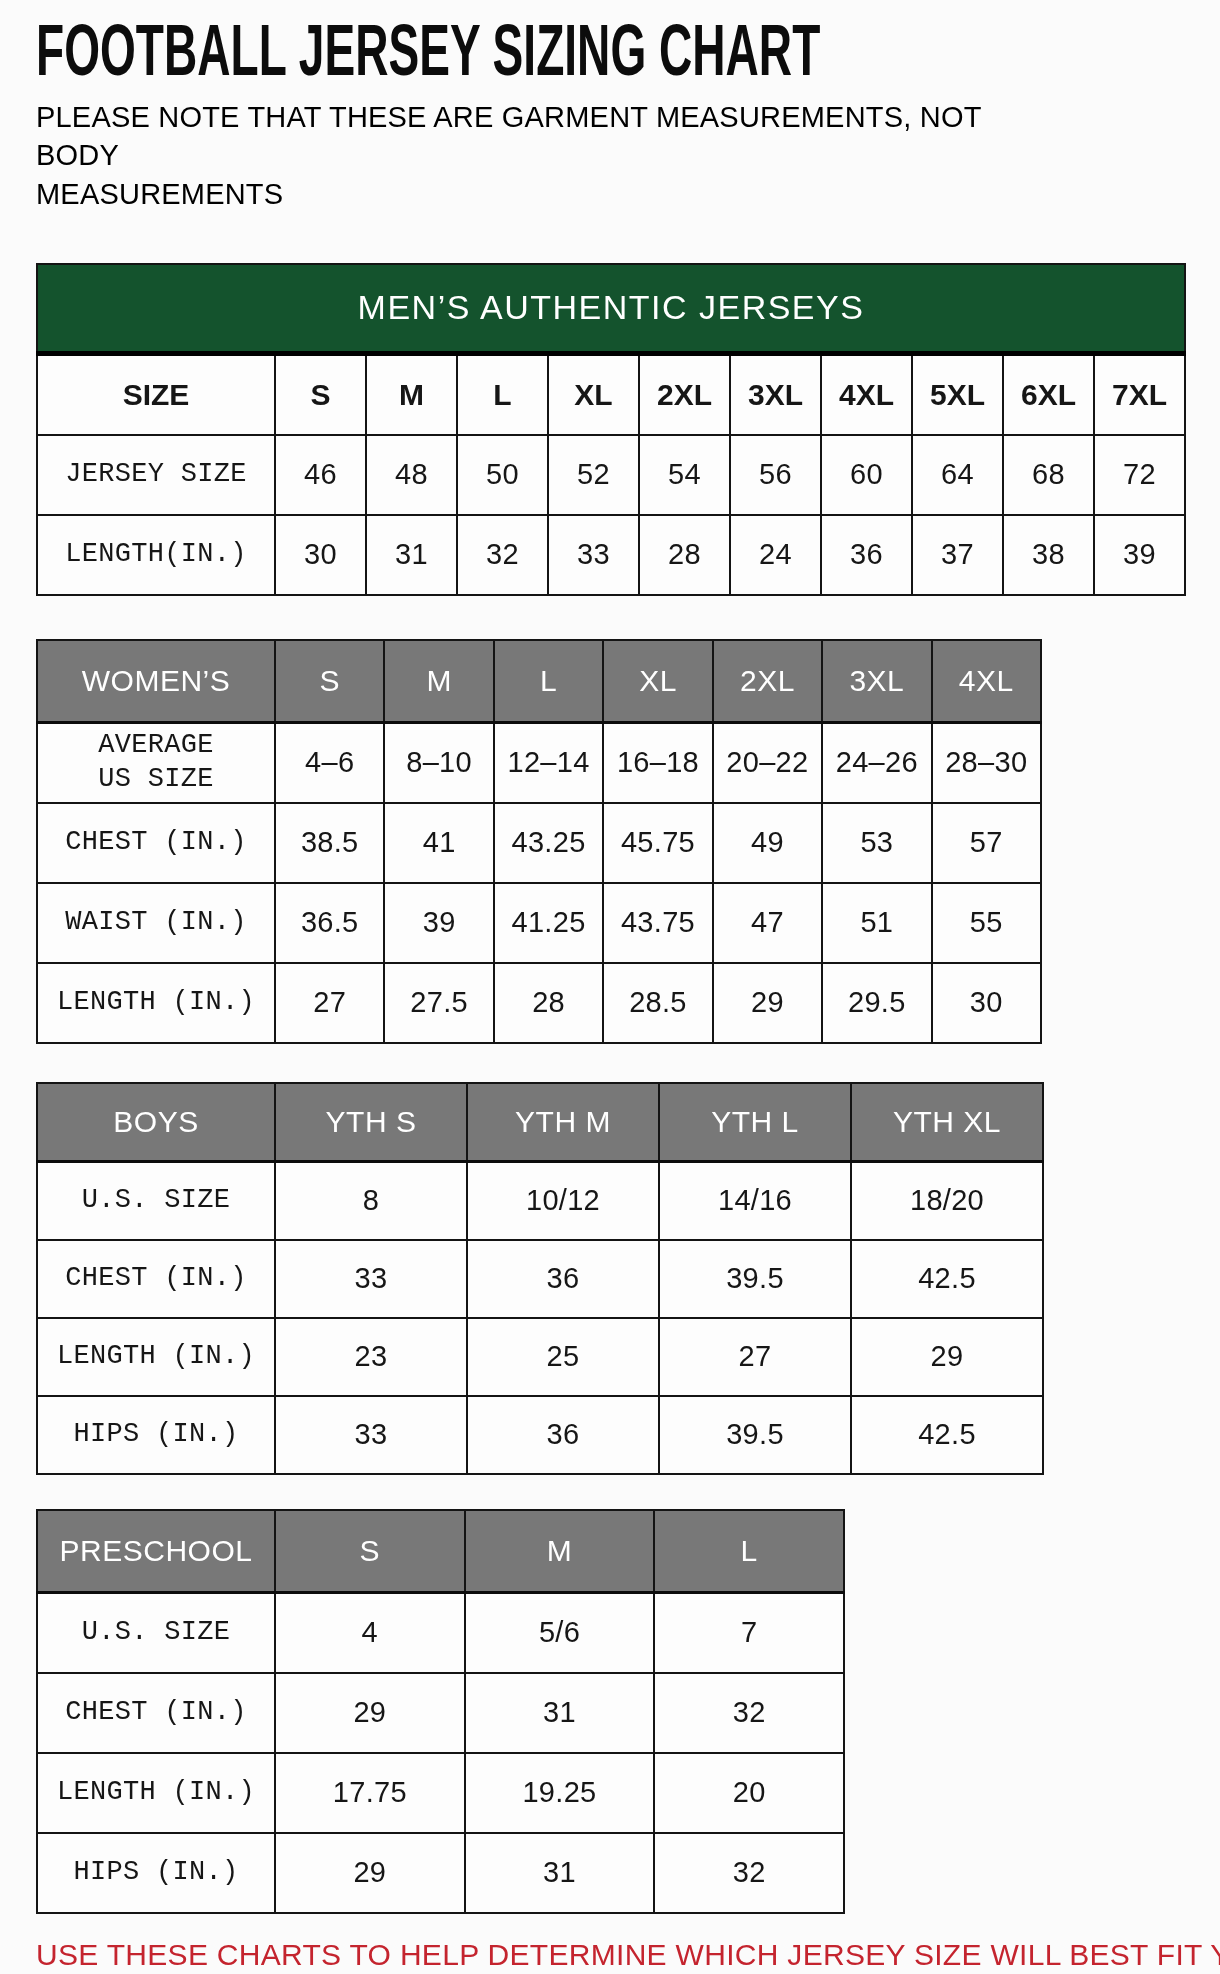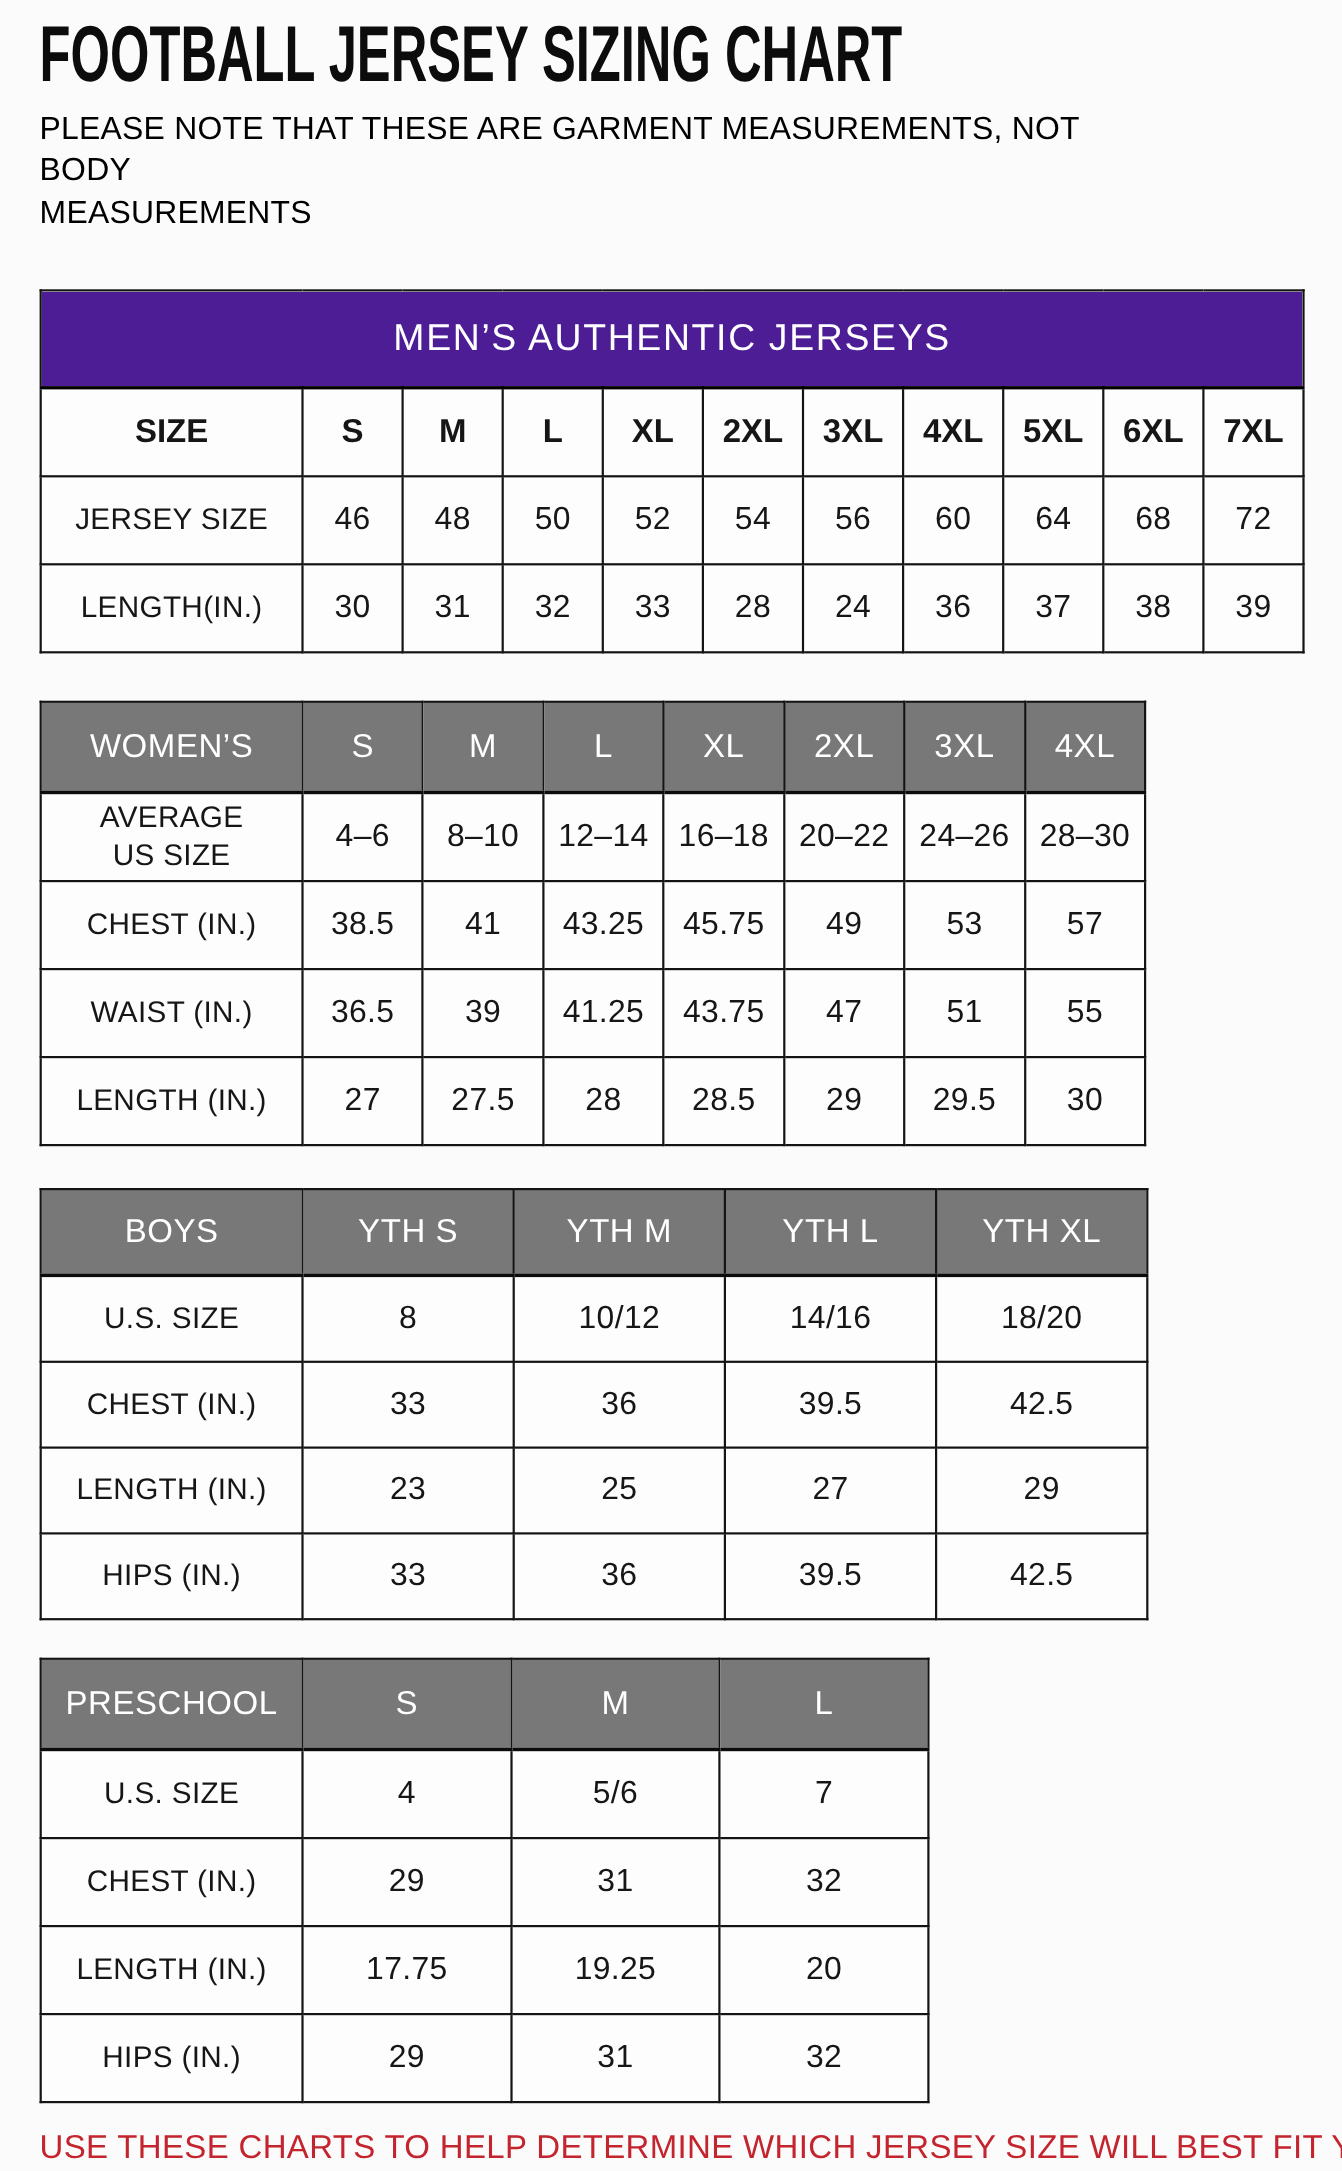--- a/index.html
+++ b/index.html
@@ -51,26 +51,26 @@
 
   .tbl th,.tbl td{
     border:2px solid #141414;
     text-align:center;
     vertical-align:middle;
     padding:0 4px;
     overflow:hidden;
   }
   .tbl th.banner{
     height:86px;
-    background:#4c1d95;
+    background:#14532d;
     color:#fff;
     font-size:34px;
     font-weight:400;
     letter-spacing:1.5px;
-    border-bottom:3px solid #000000;
+    border-bottom:5px solid #000000;
   }
   .tbl th.gray-head{
     height:80px;
     background:#787878;
     color:#fff;
     font-size:30px;
     font-weight:400;
     letter-spacing:0.5px;
     border-bottom:3px solid #0c0c0c;
   }
@@ -80,20 +80,21 @@
     color:#161616;
     font-size:30px;
     font-weight:700;
   }
   .tbl td{height:78px;}
   .tbl td.lbl{
     font-size:27px;
     letter-spacing:0.3px;
     white-space:pre-line;
     line-height:1.25;
+    font-family:Liberation Mono, monospace;
   }
   .tbl td.val{
     font-size:29px;
     letter-spacing:0.3px;
   }
   .tbl-boys td,.tbl-boys th.gray-head{height:76px;}
 
   
   .footer{
     margin-top:24px;

